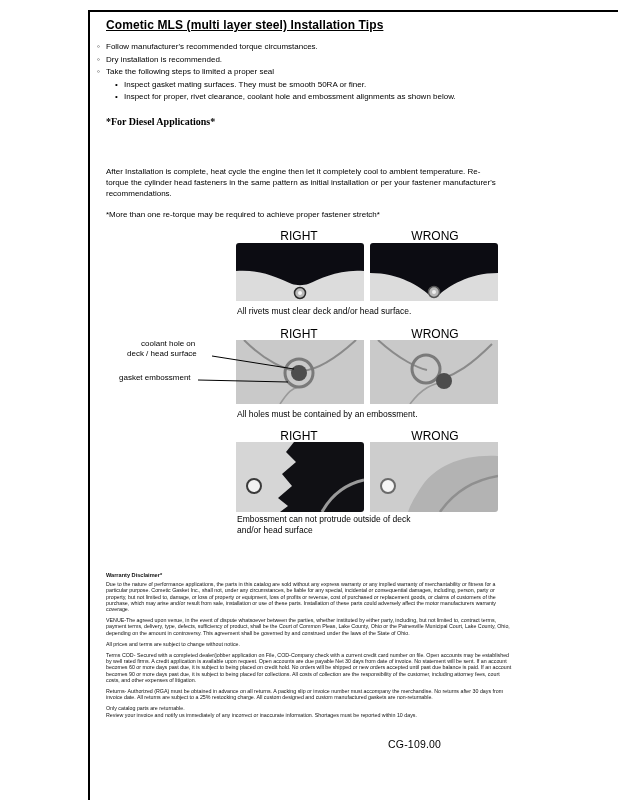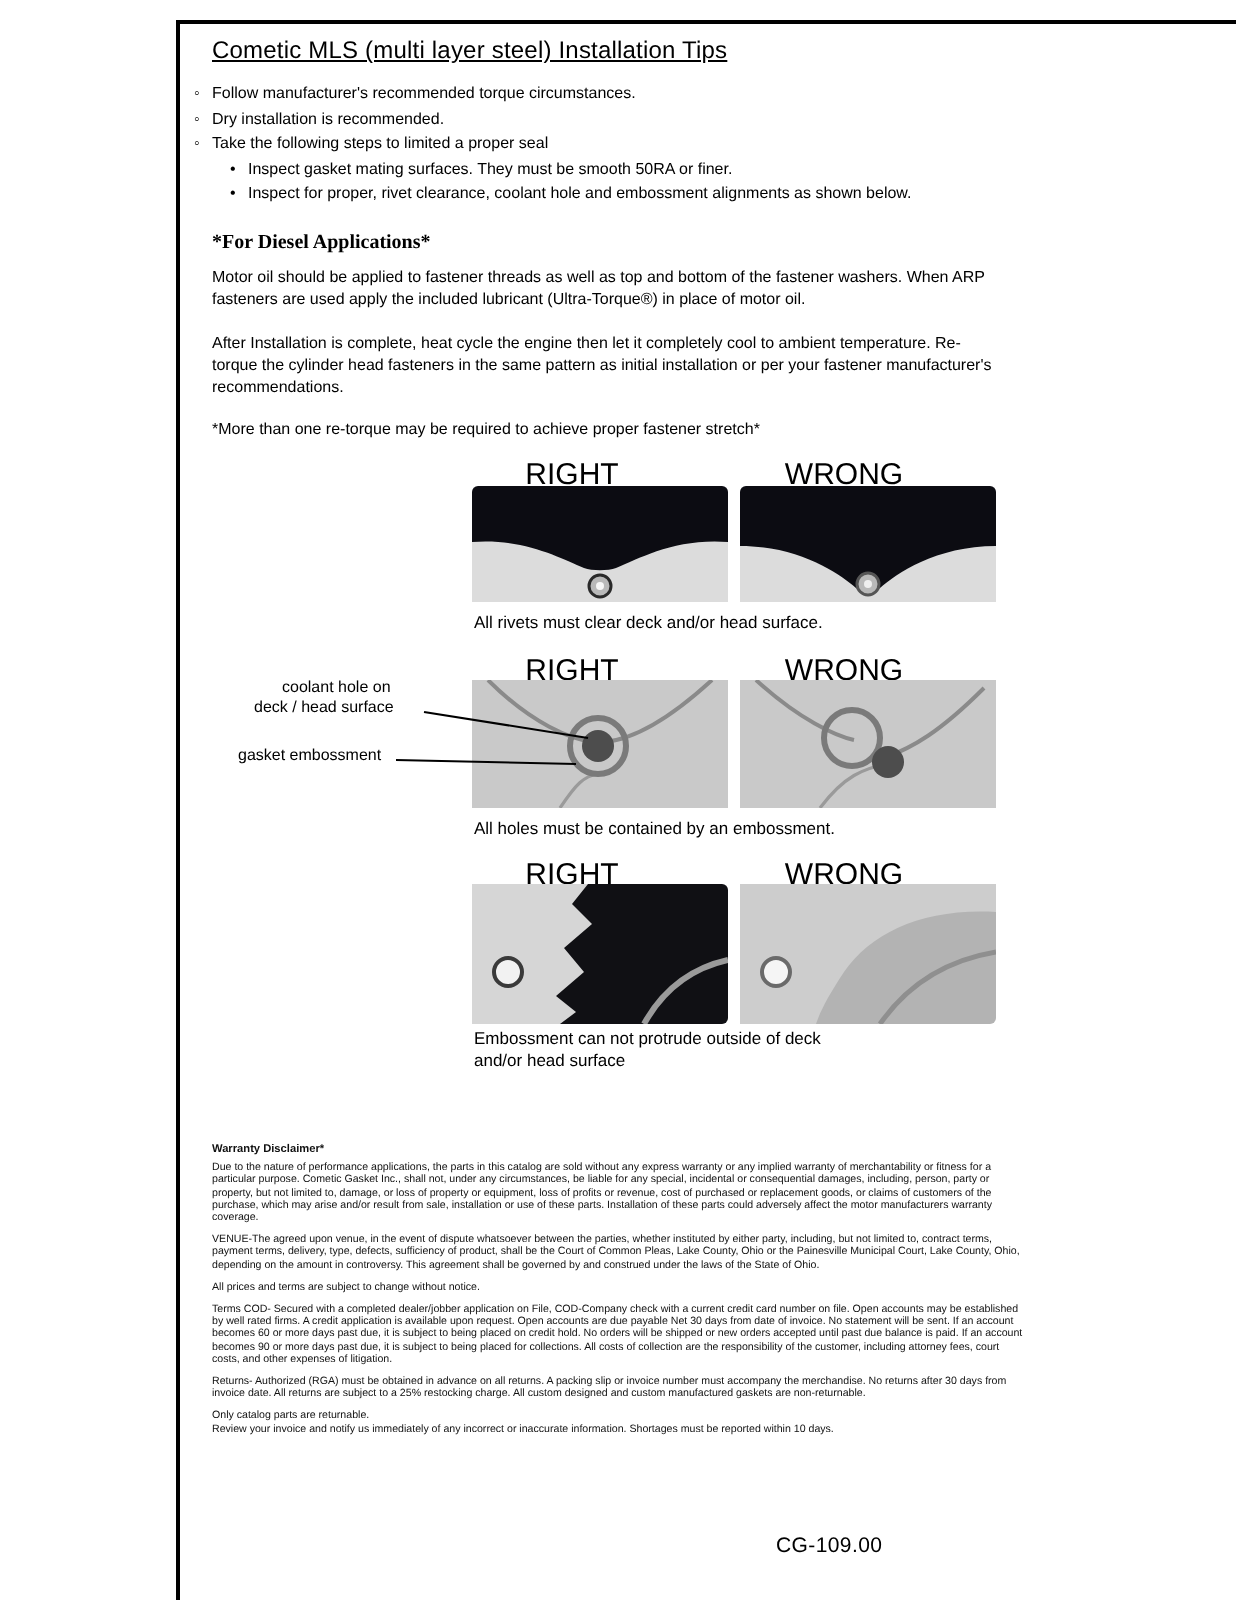--- a/index.html
+++ b/index.html
@@ -1,37 +1,37 @@
 <!DOCTYPE html>
 <html><head>
 <meta charset="utf-8">
 <style>
   html,body{margin:0;padding:0;background:#ffffff;}
   .page{position:relative;width:618px;height:800px;background:#ffffff;font-family:"Liberation Sans",sans-serif;color:#000;overflow:hidden;}
   .border-top{position:absolute;left:88px;top:10px;width:530px;height:2px;background:#000;}
   .border-left{position:absolute;left:88px;top:10px;width:2px;height:790px;background:#000;}
-  .title{position:absolute;left:106px;top:18px;margin:0;font-size:12px;font-weight:normal;text-decoration:underline;letter-spacing:0.1px;}
+  .title{position:absolute;left:106px;top:18px;margin:0;font-size:12px;font-weight:bold;text-decoration:underline;letter-spacing:0.1px;}
   .bullets{position:absolute;left:97px;top:41px;font-size:8px;}
   .b-row{display:flex;align-items:flex-start;line-height:12.6px;}
   .b-row.sub{margin-left:18px;}
   .b-mark{width:9px;flex:none;}
   .diesel-head{position:absolute;left:106px;top:116px;margin:0;font-size:10px;font-weight:bold;font-family:Liberation Serif, serif;}
   .para{position:absolute;left:106px;width:396px;font-size:8px;line-height:10.8px;margin:0;}
-  .dia-labels{position:absolute;left:223px;width:262px;display:flex;gap:10px;font-size:15px;}
+  .dia-labels{position:absolute;left:236px;width:262px;display:flex;gap:10px;font-size:12px;}
   .dia-labels span{flex:1;text-align:center;}
   .dia-row{position:absolute;left:236px;width:262px;display:flex;gap:6px;}
   .dia-row svg{display:block;}
   .dia-caption{position:absolute;left:237px;font-size:8.5px;line-height:10.5px;}
   .ann{position:absolute;font-size:8px;line-height:9px;}
   .ann-lines{position:absolute;left:0;top:0;pointer-events:none;}
   .legal{position:absolute;left:106px;top:572px;width:408px;font-size:5.3px;line-height:6.2px;color:#111;}
   .legal-head{font-weight:bold;font-size:5.6px;margin:0 0 3px 0;}
   .legal p{margin:0 0 5px 0;}
   .legal p.tight{margin:0;}
-  .footer-code{position:absolute;left:388px;top:767px;font-size:10.5px;letter-spacing:0.2px;}
+  .footer-code{position:absolute;left:388px;top:738px;font-size:10.5px;letter-spacing:0.2px;}
 </style>
 </head>
 <body>
 
 <div class="page">
 
   <div class="border-top"></div>
   <div class="border-left"></div>
 
   <h1 class="title">Cometic MLS (multi layer steel) Installation Tips</h1>
@@ -54,21 +54,20 @@
       <span>Inspect gasket mating surfaces.  They must be smooth 50RA or finer.</span>
     </div>
     <div class="b-row sub">
       <span class="b-mark">•</span>
       <span>Inspect for proper, rivet clearance, coolant hole and embossment alignments as shown below.</span>
     </div>
   </div>
 
   <h2 class="diesel-head">*For Diesel Applications*</h2>
 
-  <p class="para" style="top:134px;">Motor oil should be applied to fastener threads as well as top and bottom of the fastener washers. When ARP fasteners are used apply the included lubricant (Ultra-Torque®) in place of motor oil.</p>
   <p class="para" style="top:167px;">After Installation is complete, heat cycle the engine then let it completely cool to ambient temperature. Re-torque the cylinder head fasteners in the same pattern as initial installation or per your fastener manufacturer's recommendations.</p>
   <p class="para" style="top:210px;">*More than one re-torque may be required to achieve proper fastener stretch*</p>
 
   <div class="dia-labels" style="top:229px;">
     <span>RIGHT</span>
     <span>WRONG</span>
   </div>
   <div class="dia-row" style="top:243px;">
     <svg width="128" height="58" viewBox="0 0 128 58">
       <rect width="128" height="58" rx="3" fill="#0c0c12"></rect>

